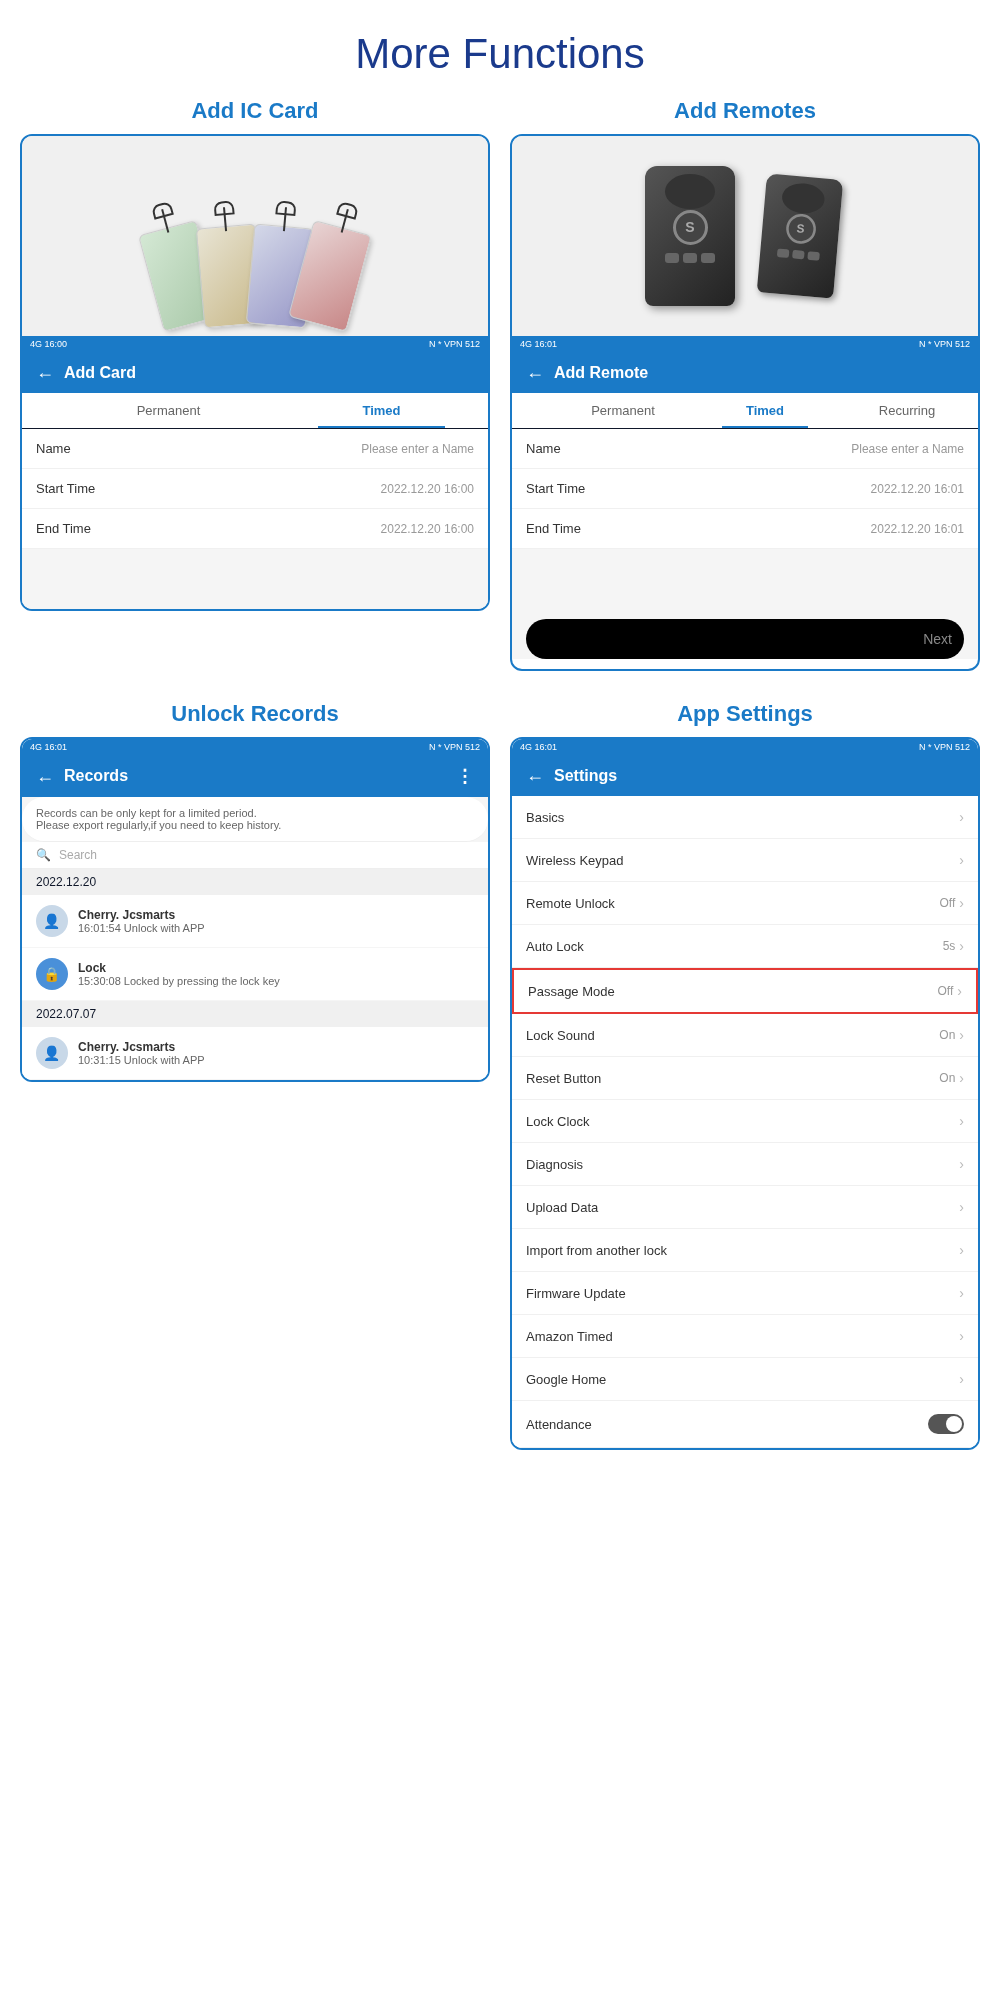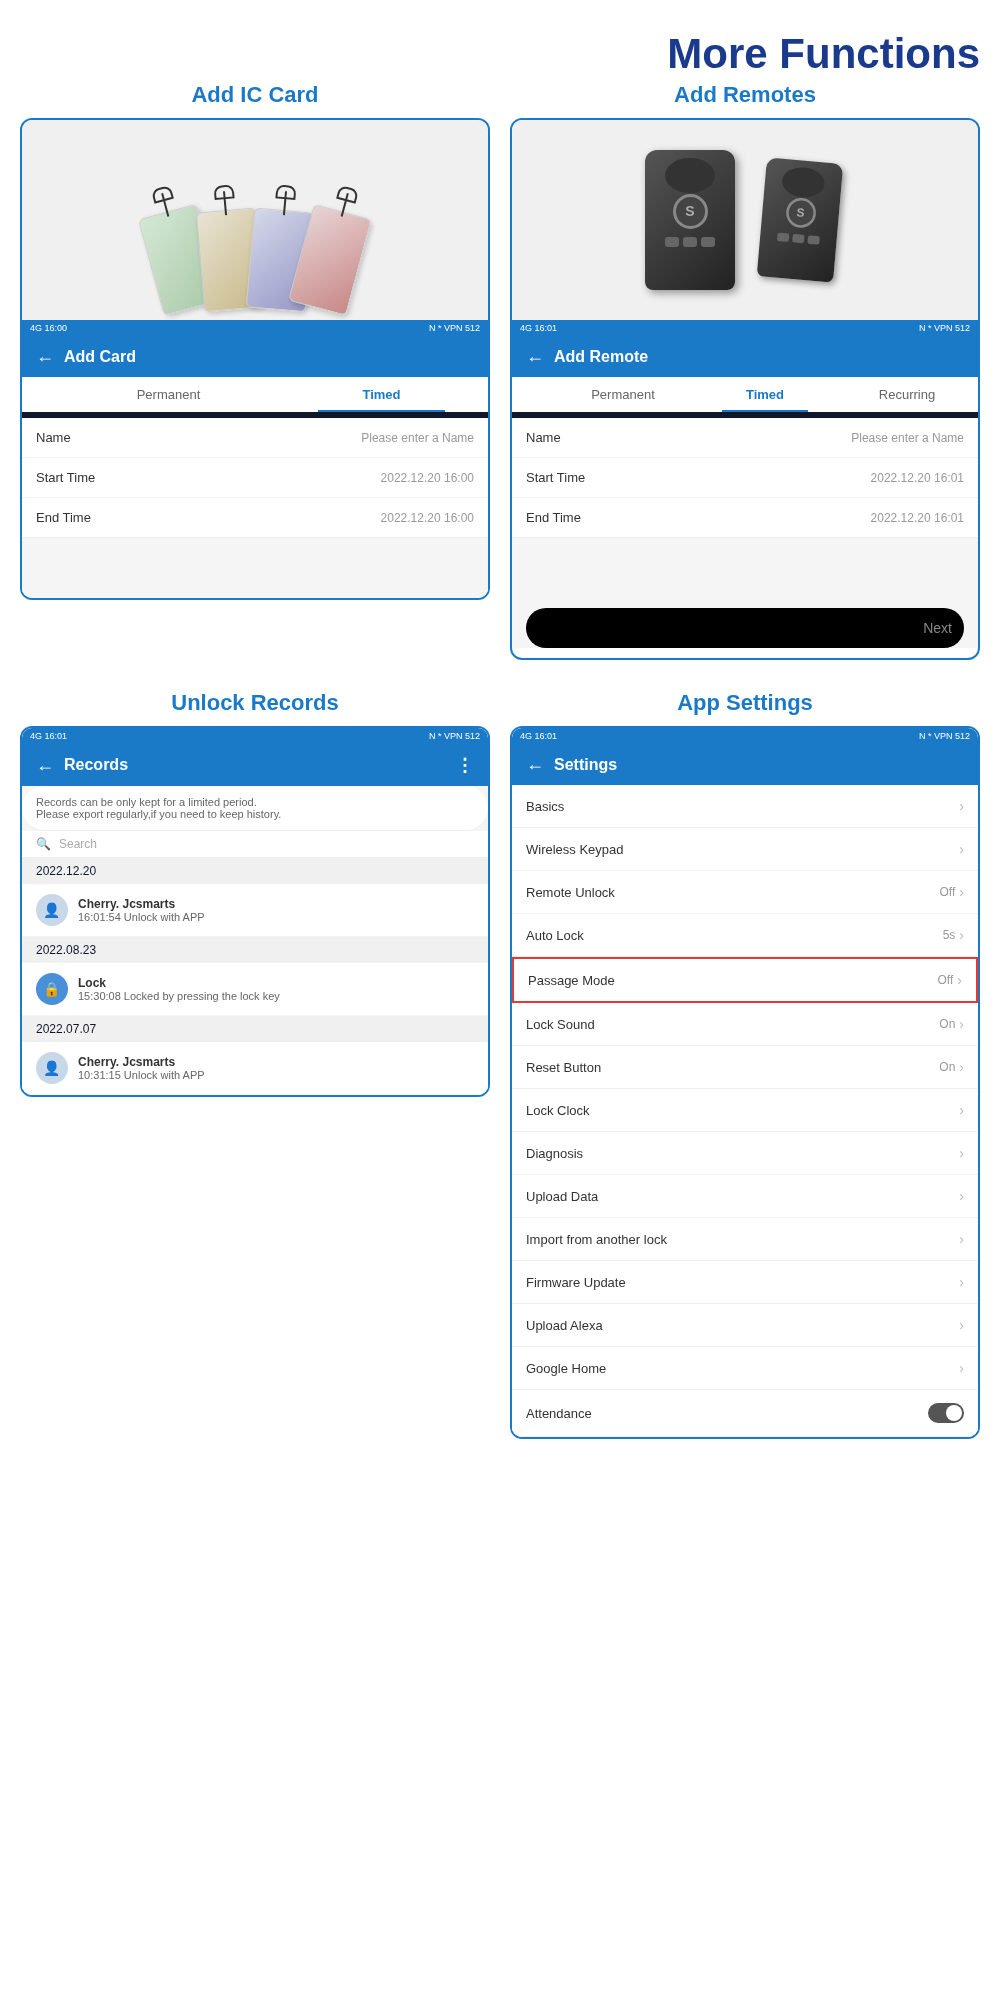--- a/index.html
+++ b/index.html
@@ -4,25 +4,25 @@
   <style>
     * { box-sizing: border-box; margin: 0; padding: 0; }
     body {
       font-family: Arial, sans-serif;
       background: #fff;
       width: 1000px;
       min-height: 2014px;
       padding: 20px;
     }
     .page-title {
-      text-align: right;
+      text-align: center;
       font-size: 42px;
-      font-weight: bold;
+      font-weight: normal;
       color: #1a3a8c;
-      margin-bottom: 4px;
+      margin-bottom: 20px;
       padding-top: 10px;
     }
     .section-row {
       display: flex;
       gap: 20px;
       margin-bottom: 30px;
       justify-content: center;
     }
     .section-col {
       display: flex;
@@ -190,21 +190,21 @@
     }
     .header-actions {
       margin-left: auto;
       font-size: 18px;
     }
 
     
     .tab-row {
       display: flex;
       background: #fff;
-      border-bottom: 6px solid #0f172a;
+      border-bottom: 1px solid #0f172a;
       padding-left: 40px;
     }
     .tab-item {
       flex: 1;
       text-align: center;
       padding: 10px;
       font-size: 13px;
       color: #666;
       position: relative;
     }
@@ -485,21 +485,20 @@
 
         <div class="date-group">2022.12.20</div>
         <div class="record-item">
           <div class="record-avatar person">👤</div>
           <div class="record-text">
             <div class="record-name">Cherry. Jcsmarts</div>
             <div class="record-detail">16:01:54 Unlock with APP</div>
           </div>
         </div>
 
-        <div class="date-group">2022.08.23</div>
         <div class="record-item">
           <div class="record-avatar lock">🔒</div>
           <div class="record-text">
             <div class="record-name">Lock</div>
             <div class="record-detail">15:30:08 Locked by pressing the lock key</div>
           </div>
         </div>
 
         <div class="date-group">2022.07.07</div>
         <div class="record-item">
@@ -610,21 +609,21 @@
           </div>
 
           <div class="settings-item">
             <span>Firmware Update</span>
             <div class="settings-right">
               <span class="chevron">›</span>
             </div>
           </div>
 
           <div class="settings-item">
-            <span>Upload Alexa</span>
+            <span>Amazon Timed</span>
             <div class="settings-right">
               <span class="chevron">›</span>
             </div>
           </div>
 
           <div class="settings-item">
             <span>Google Home</span>
             <div class="settings-right">
               <span class="chevron">›</span>
             </div>

